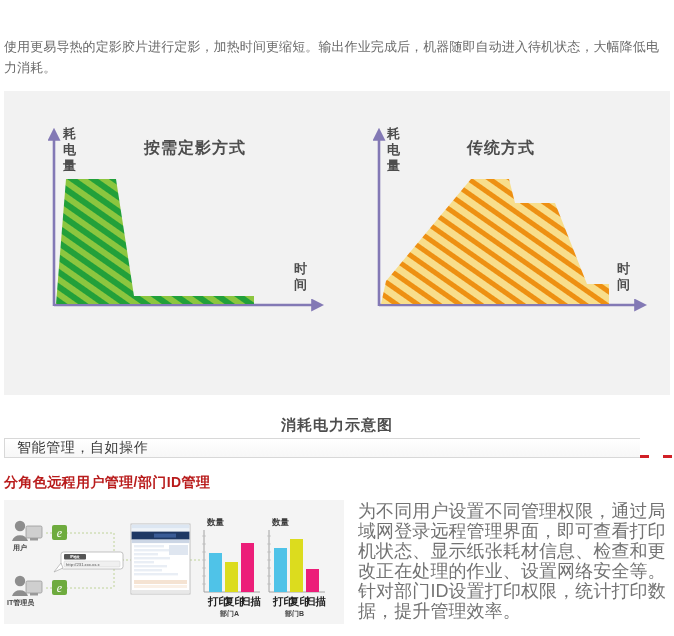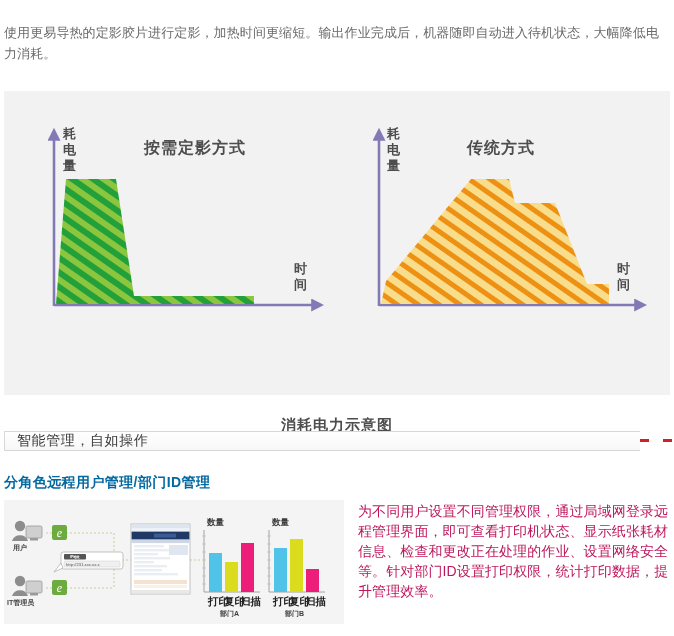--- a/index.html
+++ b/index.html
@@ -24,21 +24,21 @@
     font-size: 12px;
     font-weight: bold;
     color: #666666;
     line-height: 16px;
     letter-spacing: 0.2px;
   }
   .intro-body {
     font-size: 13px;
     color: #6a6a6a;
     line-height: 21px;
-    margin-top: 10px;
+    margin-top: 24px;
     letter-spacing: 0.1px;
   }
 
   
   .chart-panel {
     position: absolute;
     left: 4px;
     top: 91px;
     width: 666px;
     height: 304px;
@@ -73,21 +73,21 @@
   }
 
   
   .section-bar {
     position: absolute;
     left: 4px;
     top: 423px;
     width: 668px;
     height: 35px;
     display: flex;
-    align-items: center;
+    align-items: flex-end;
   }
   .section-bar-title {
     flex: 1 1 auto;
     border: 1px solid #d8d8d8;
     border-right: none;
     background: linear-gradient(#ffffff, #f7f7f7);
     display: flex;
     align-items: center;
     padding-left: 12px;
     font-size: 14px;
@@ -111,44 +111,44 @@
     background: #ffffff;
   }
 
   
   .sub-title {
     position: absolute;
     left: 4px;
     top: 474px;
     font-size: 14px;
     font-weight: bold;
-    color: #0369a1;
+    color: #b91c1c;
     letter-spacing: 0.4px;
   }
 
   .content-row {
     position: absolute;
     left: 4px;
     top: 500px;
     width: 668px;
     display: flex;
     gap: 14px;
   }
   .illus-box {
     width: 340px;
     height: 124px;
     background: #f4f4f4;
     position: relative;
     flex: 0 0 340px;
   }
   .desc-text {
     flex: 1 1 auto;
-    font-size: 14px;
+    font-size: 18px;
     line-height: 20px;
-    color: #be185d;
+    color: #737373;
     padding-top: 1px;
     letter-spacing: 0.1px;
   }
 
   .illus-svg { display:block; }
   .ill-label {
     font-family: "Liberation Sans", "DejaVu Sans", sans-serif;
     font-size: 7px;
     fill: #444444;
     font-weight: bold;

